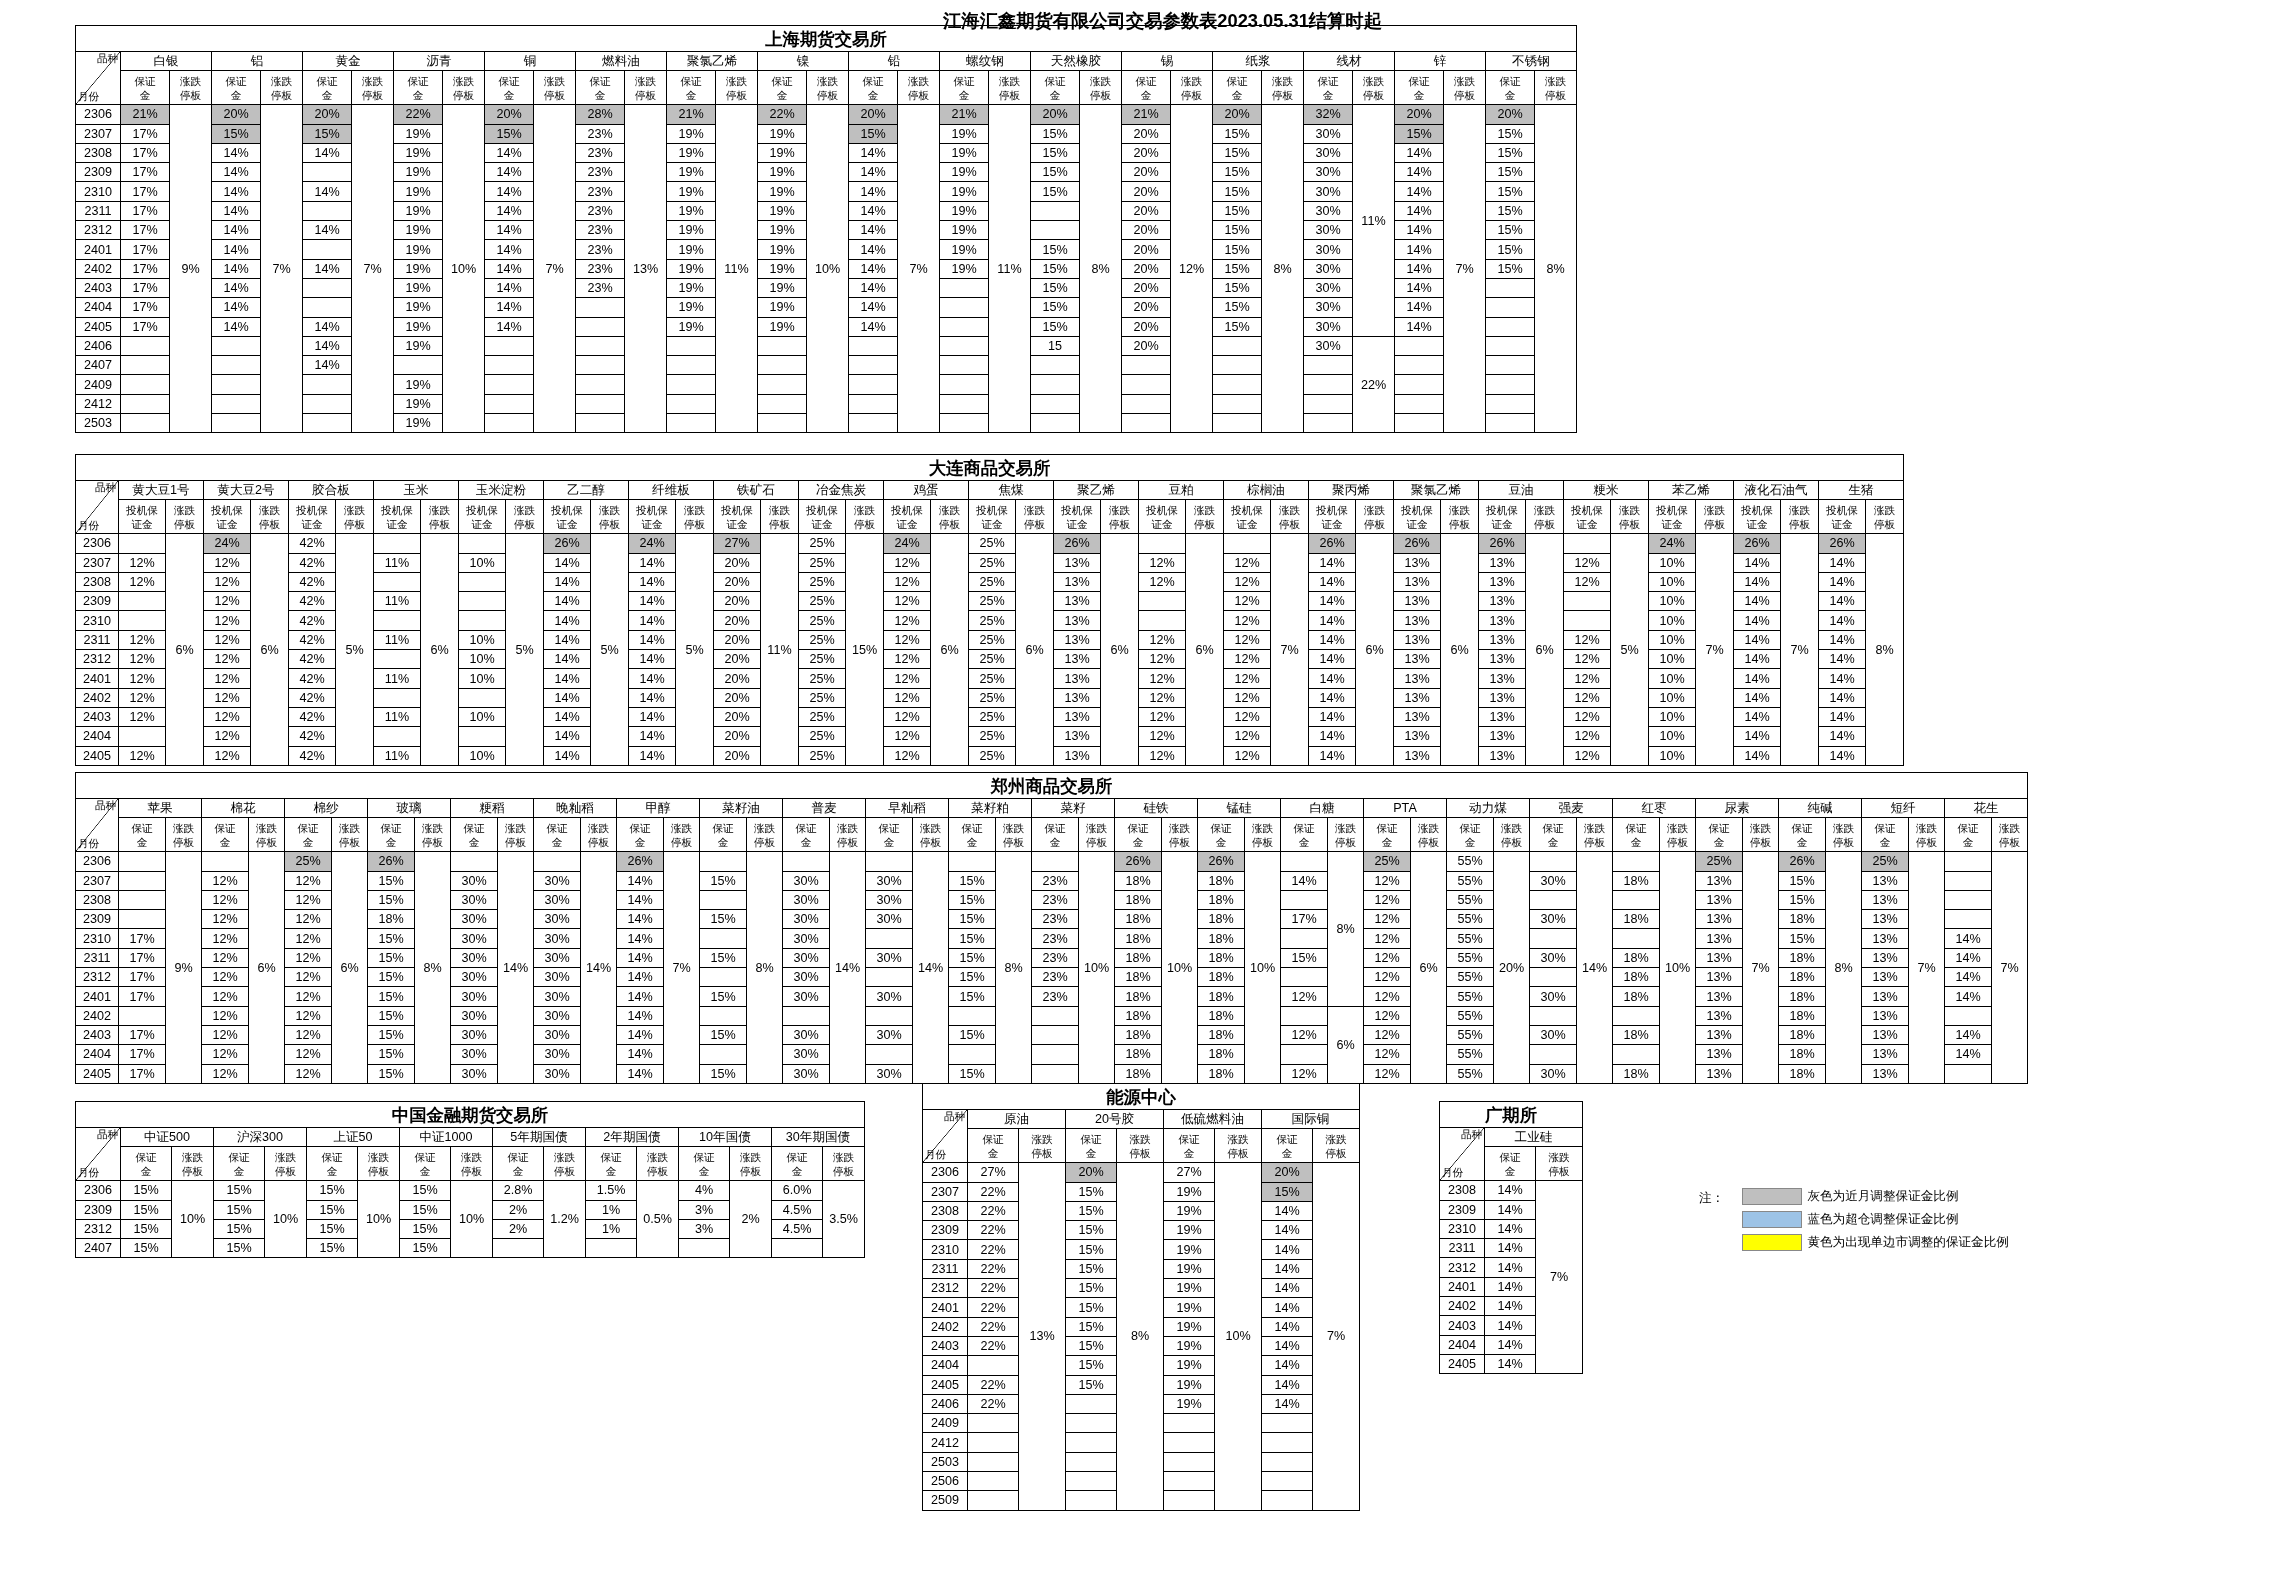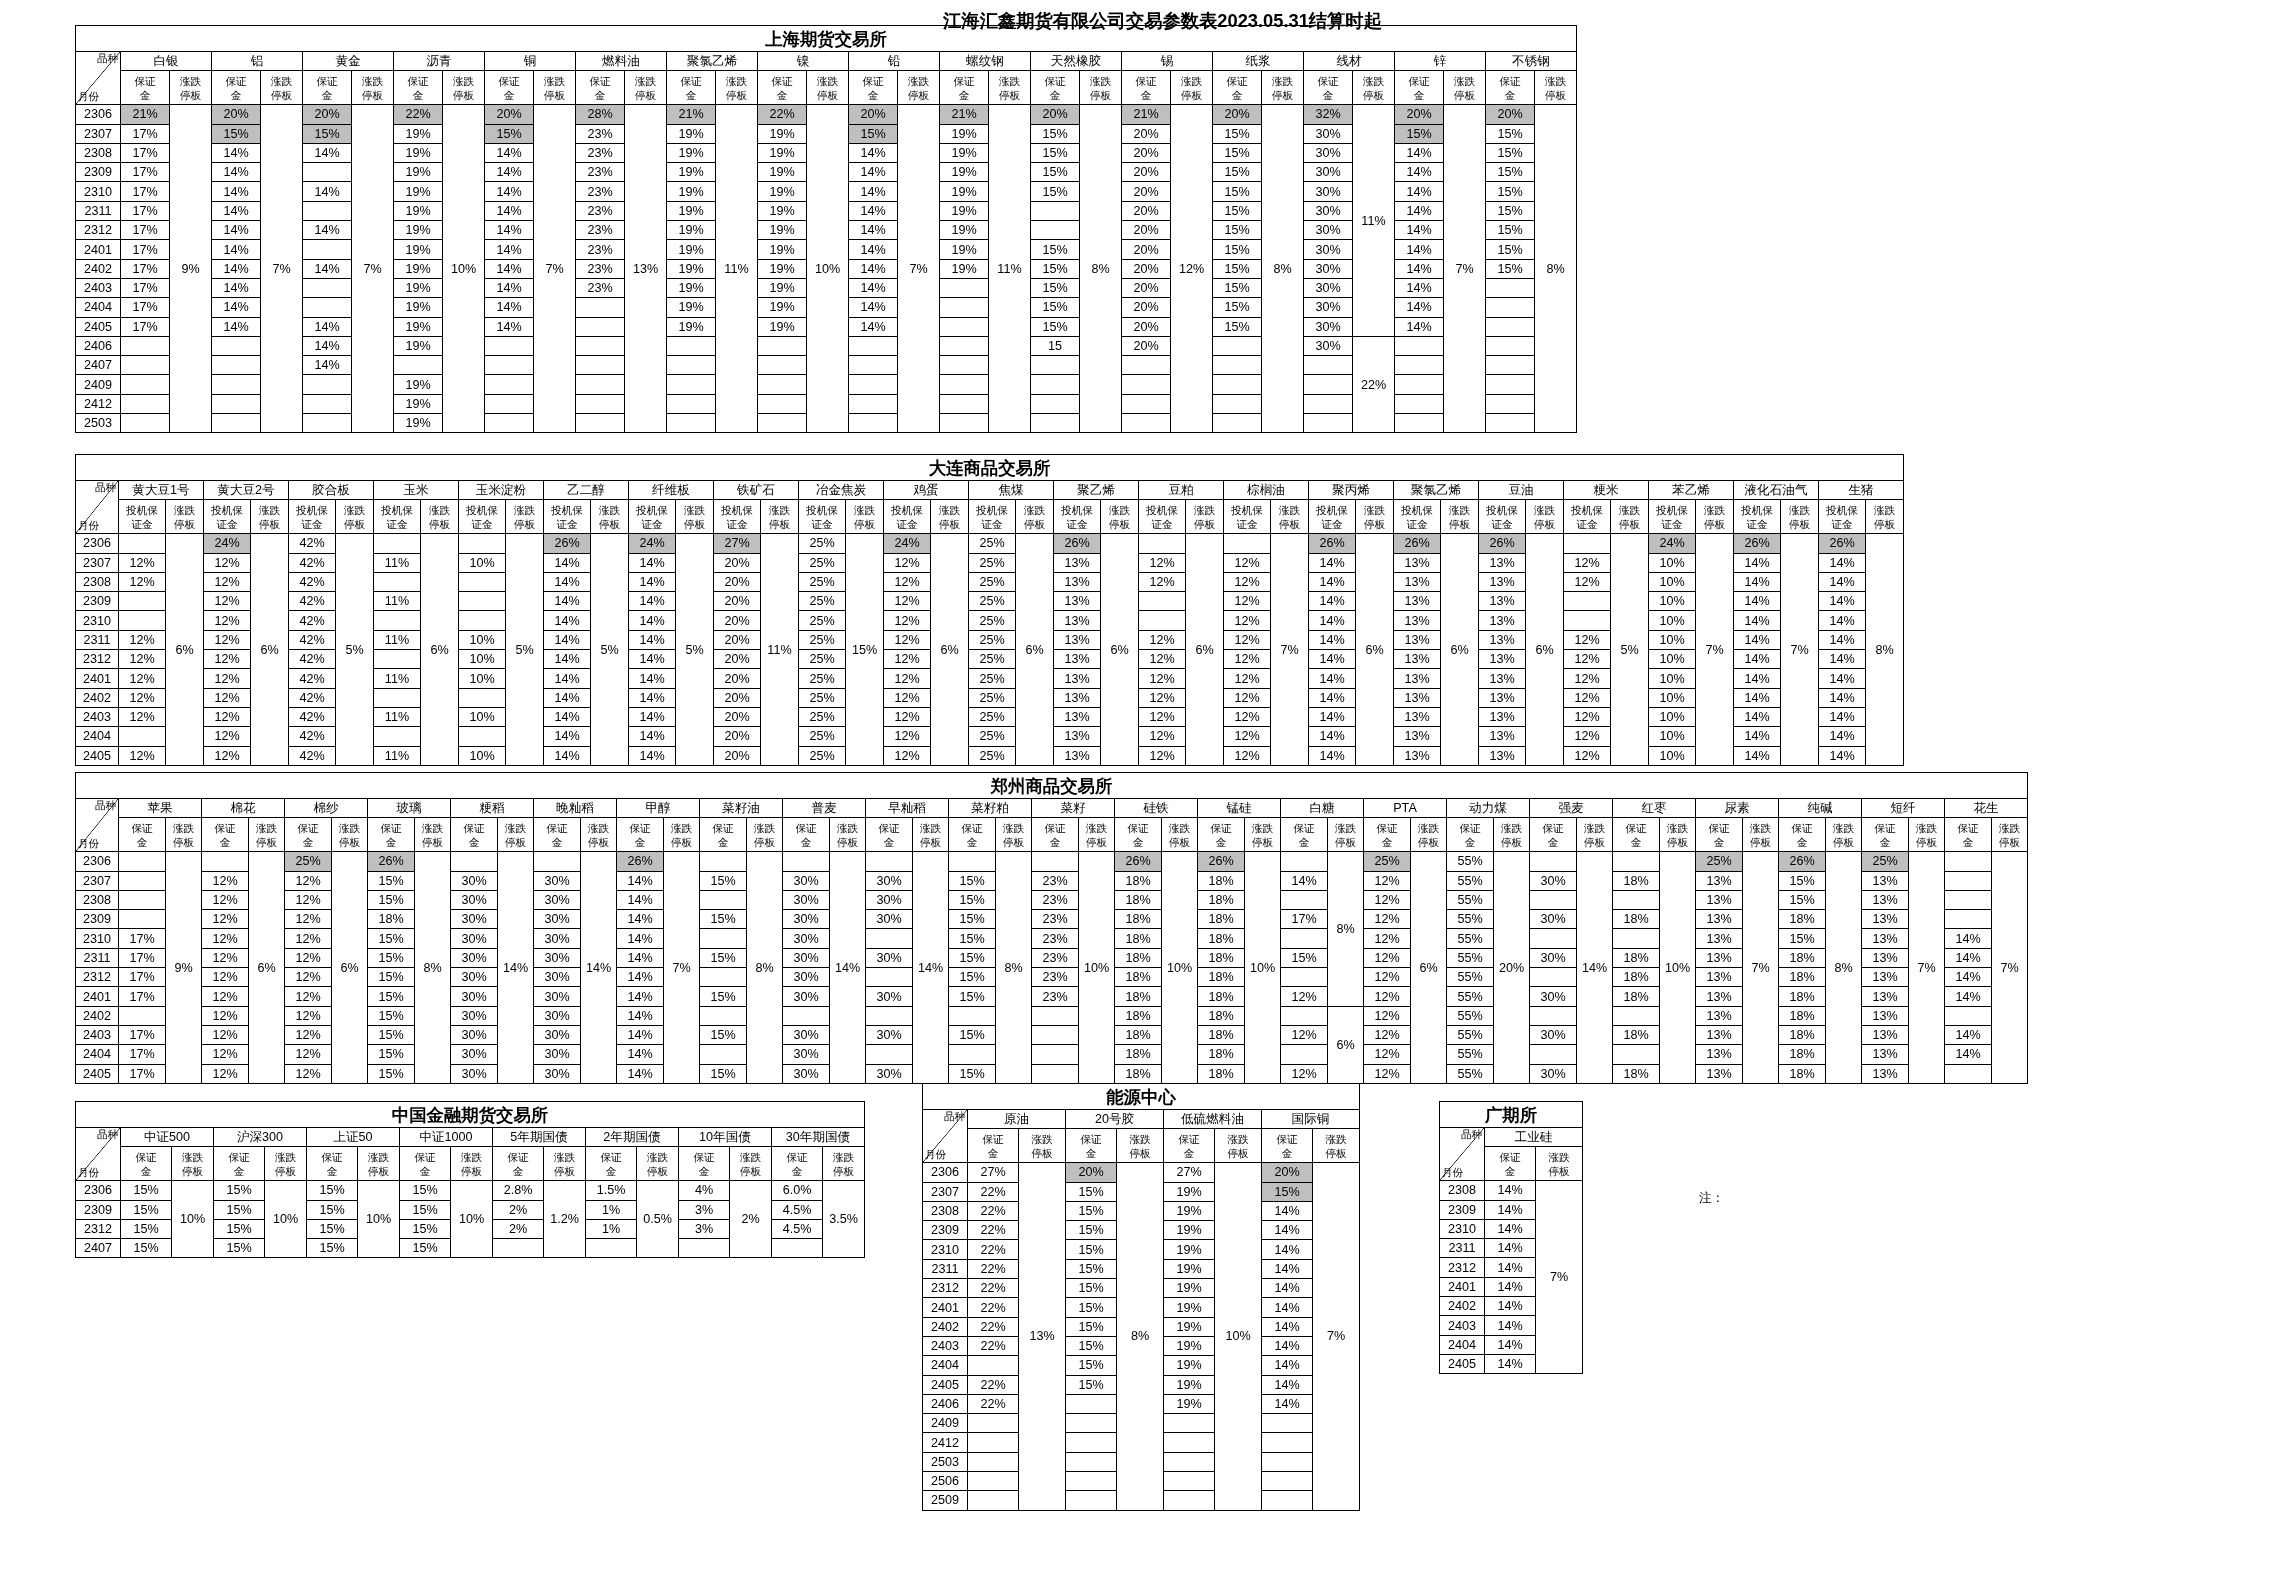--- a/index.html
+++ b/index.html
@@ -1563,17 +1563,22 @@
             <td class="mon" style="width:44px">2405</td>
             <td>14%</td>
           </tr>
         </tbody>
       </table>
     </div>
 
   <div class="note" id="notes" style="left:1699px;top:1188px;">
       <div style="display:flex;align-items:flex-start;">
         <div style="margin-right:17.4px;padding-top:1.9px;">注：</div>
+        <div>
+          <div class="noteline"><span class="swatch" style="background:#bfbfbf"></span><span>灰色为近月调整保证金比例</span></div>
+          <div class="noteline"><span class="swatch" style="background:#9dc3e6"></span><span>蓝色为超仓调整保证金比例</span></div>
+          <div class="noteline"><span class="swatch" style="background:#ffff00"></span><span>黄色为出现单边市调整的保证金比例</span></div>
+        </div>
       </div>
     </div>
 
 </div>
 
 
 </body></html>

